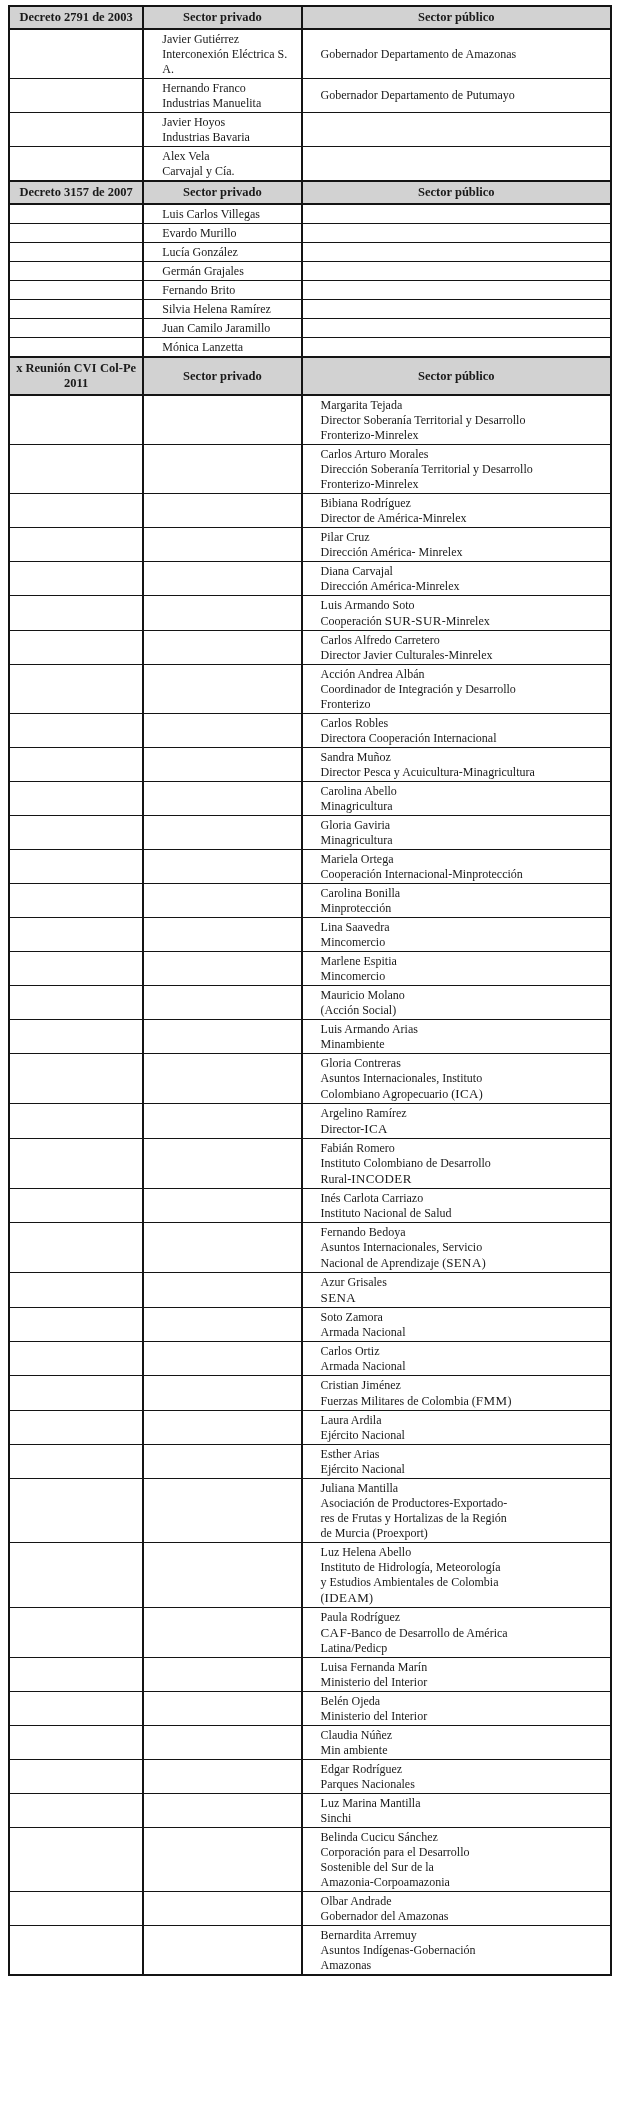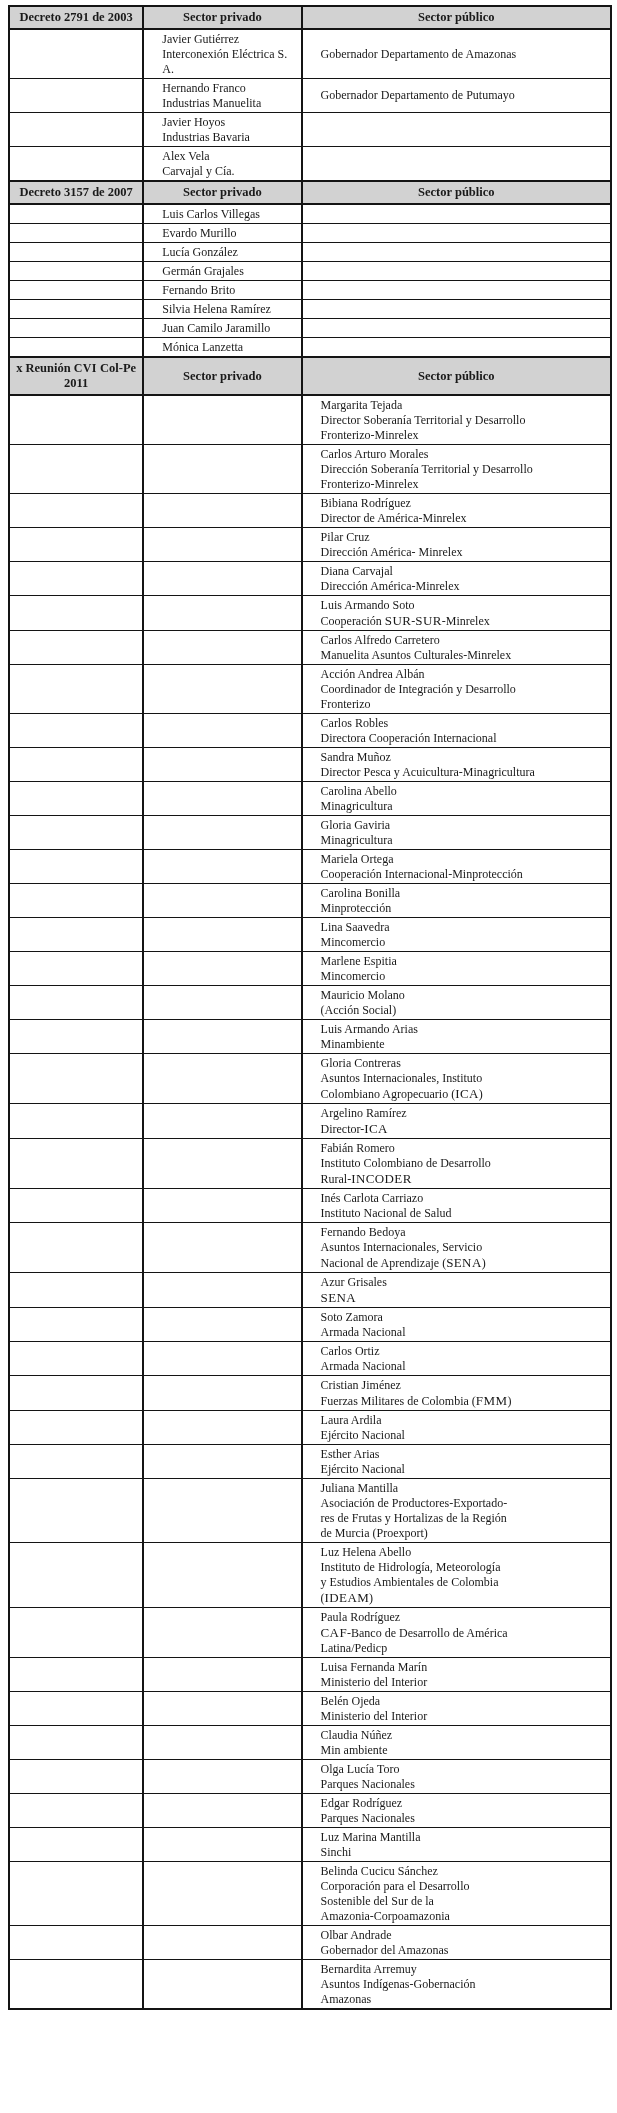--- a/index.html
+++ b/index.html
@@ -240,21 +240,21 @@
             <div class="ln">Luis Armando Soto</div>
             <div class="ln">Cooperación <span class="sc">SUR</span>-<span class="sc">SUR</span>-Minrelex</div>
           </td>
   </tr>
 
   <tr>
     <td class="cell c1cell"></td>
     <td class="cell"></td>
     <td class="cell">
             <div class="ln">Carlos Alfredo Carretero</div>
-            <div class="ln">Manuelita Asuntos Culturales-Minrelex</div>
+            <div class="ln">Director Javier Culturales-Minrelex</div>
           </td>
   </tr>
 
   <tr>
     <td class="cell c1cell"></td>
     <td class="cell"></td>
     <td class="cell">
             <div class="ln">Acción Andrea Albán</div>
             <div class="ln">Coordinador de Integración y Desarrollo</div>
             <div class="ln">Fronterizo</div>
@@ -506,28 +506,20 @@
 
   <tr>
     <td class="cell c1cell"></td>
     <td class="cell"></td>
     <td class="cell">
             <div class="ln">Claudia Núñez</div>
             <div class="ln">Min ambiente</div>
           </td>
   </tr>
 
-  <tr>
-    <td class="cell c1cell"></td>
-    <td class="cell"></td>
-    <td class="cell">
-            <div class="ln">Olga Lucía Toro</div>
-            <div class="ln">Parques Nacionales</div>
-          </td>
-  </tr>
 
   <tr>
     <td class="cell c1cell"></td>
     <td class="cell"></td>
     <td class="cell">
             <div class="ln">Edgar Rodríguez</div>
             <div class="ln">Parques Nacionales</div>
           </td>
   </tr>
 

